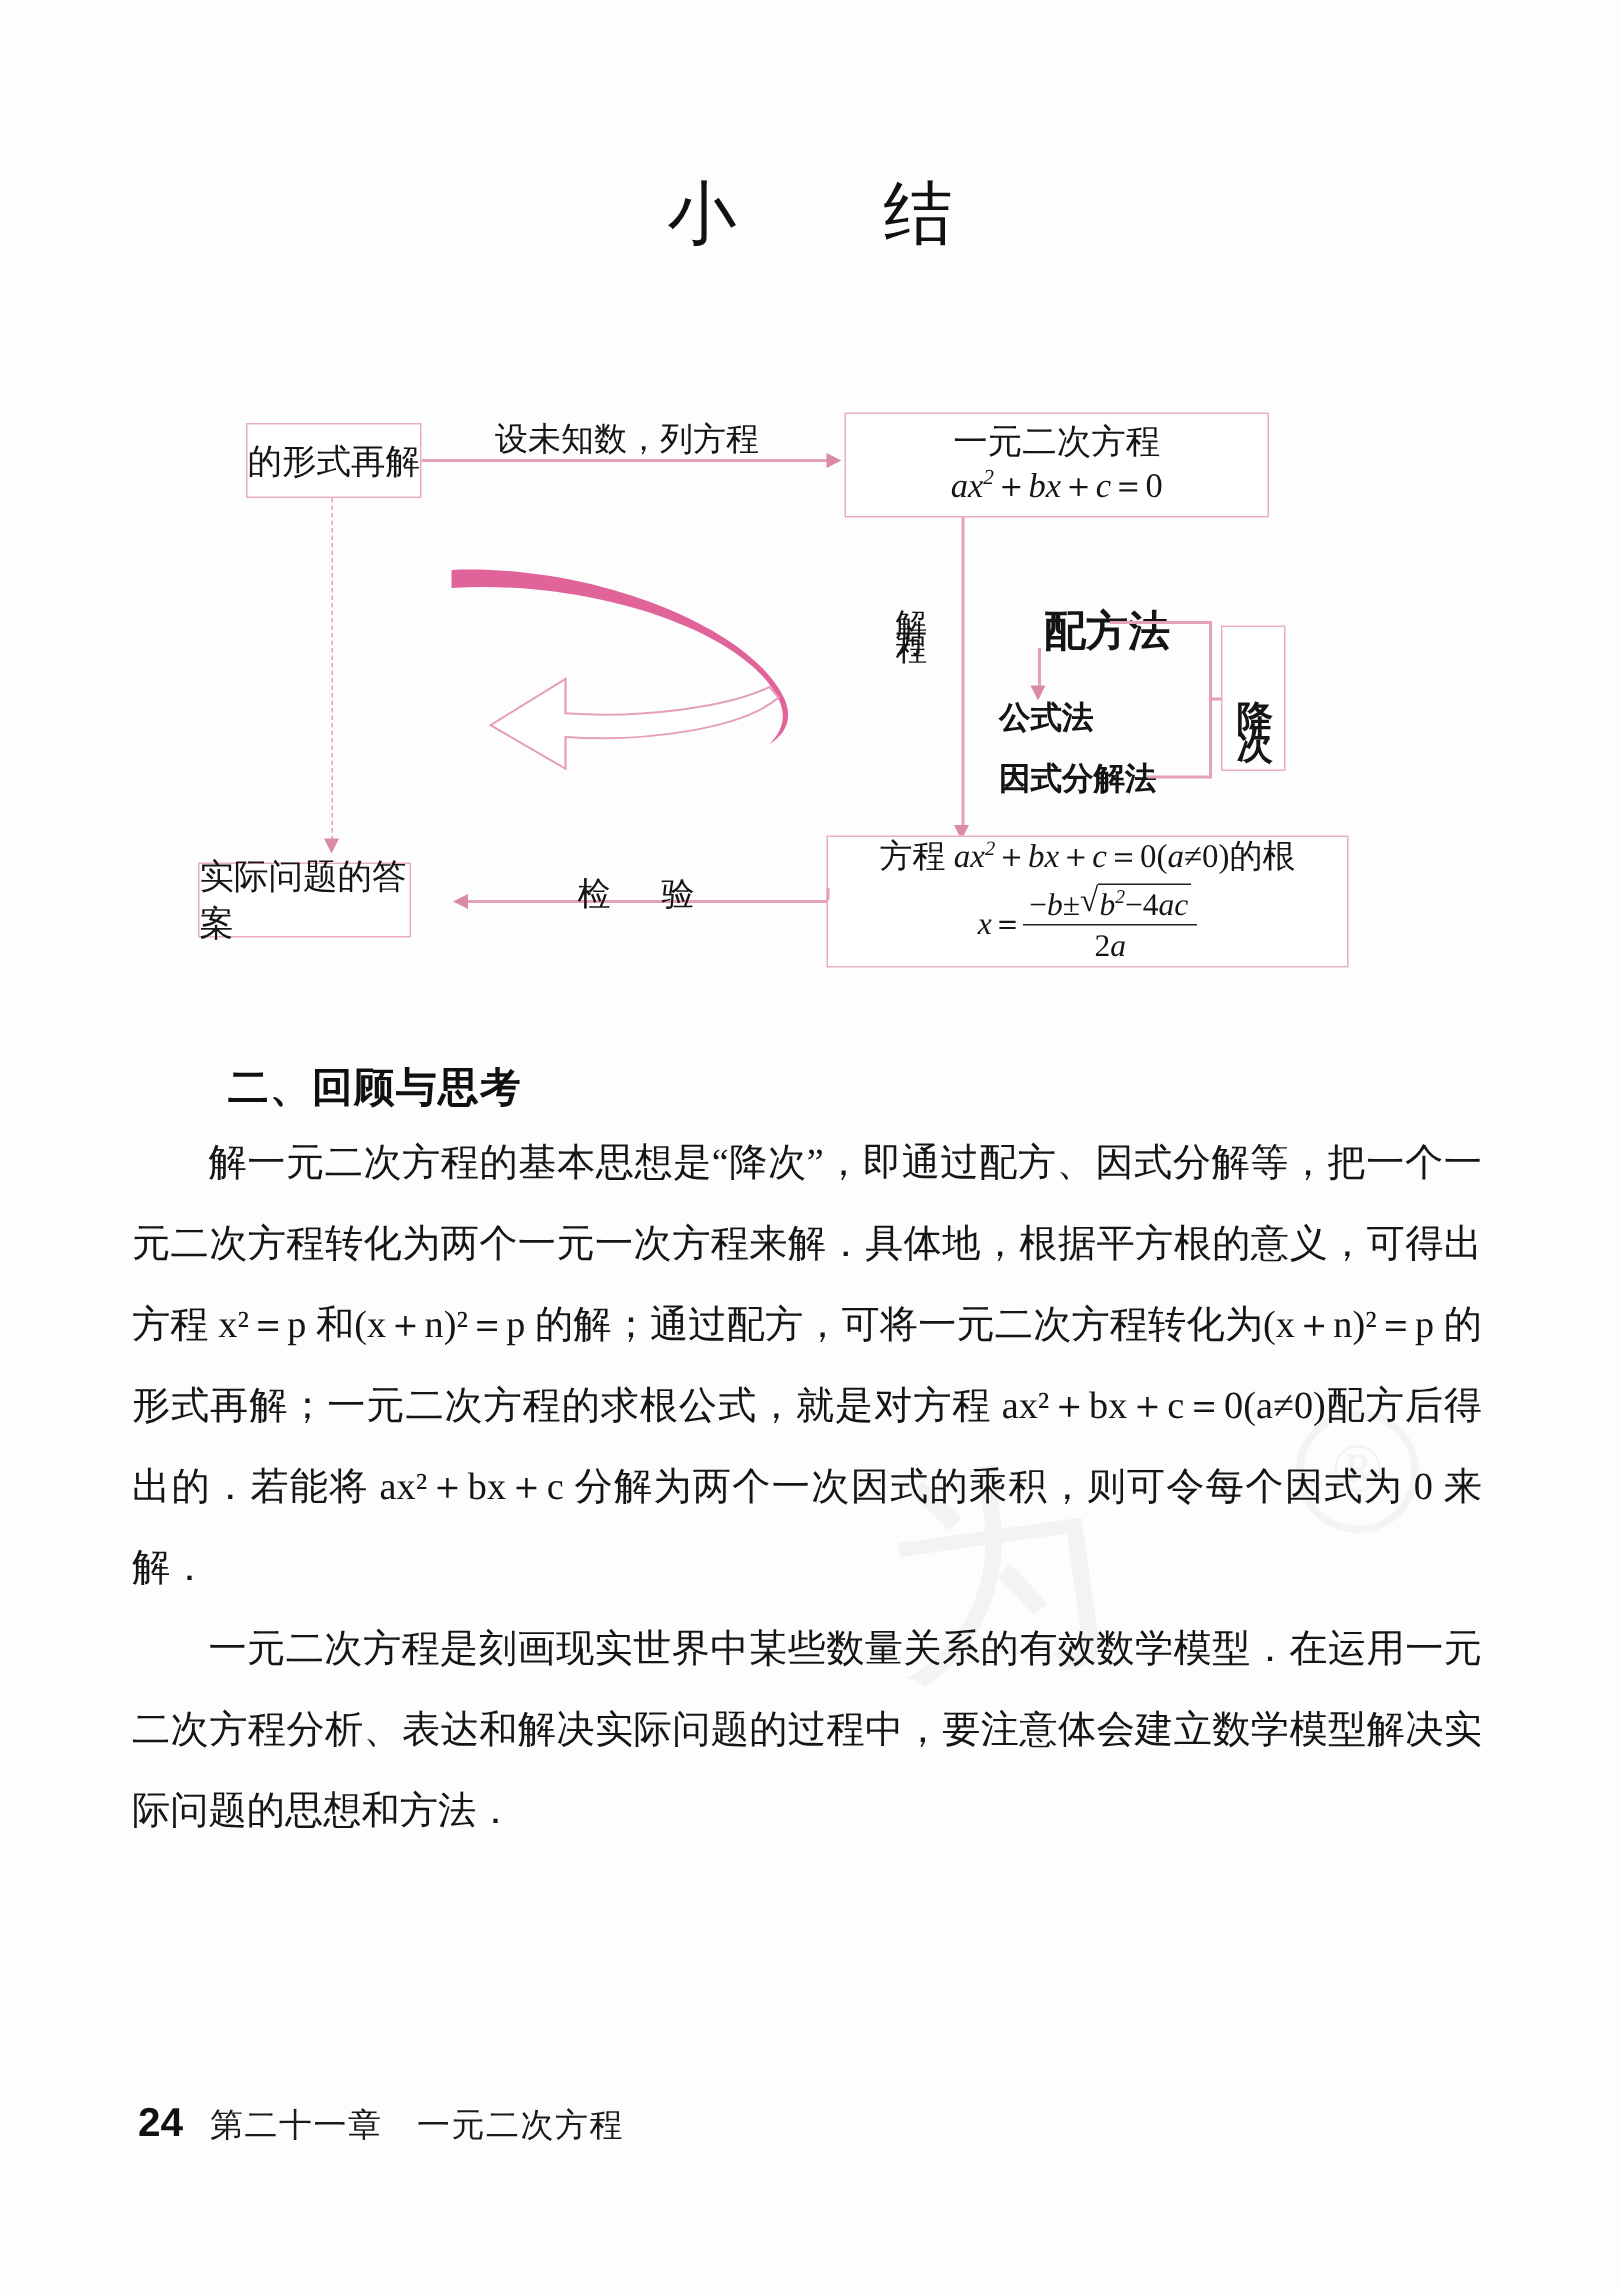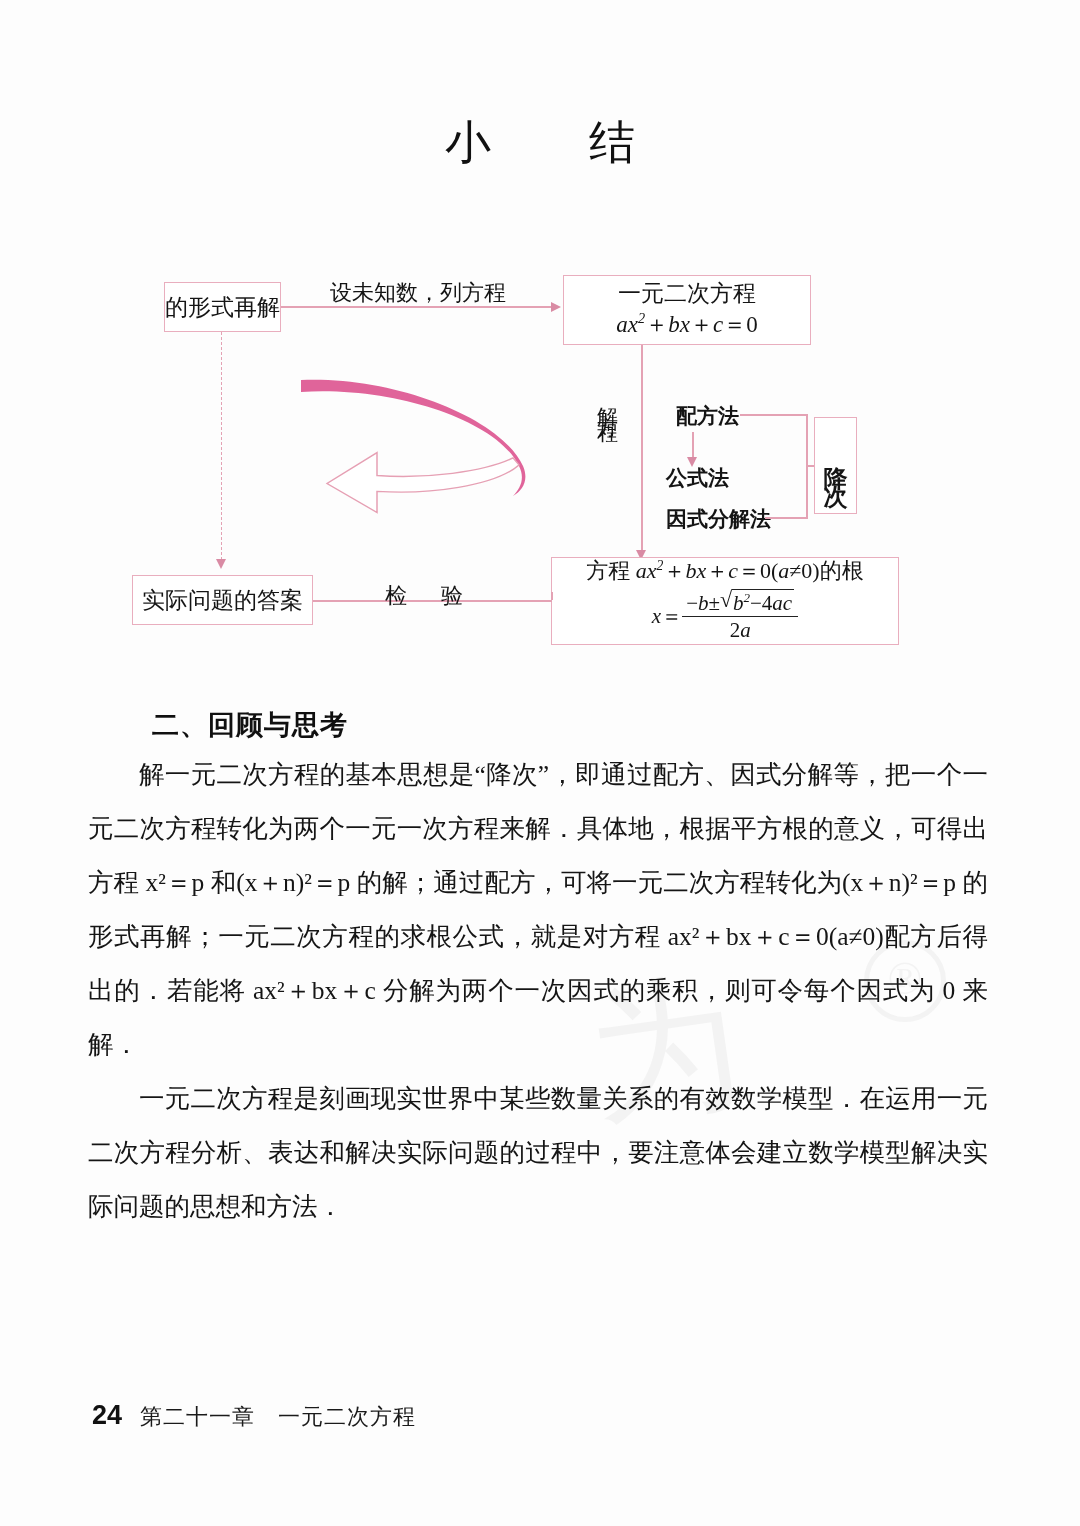--- a/index.html
+++ b/index.html
@@ -248,35 +248,35 @@
   <div class="diagram">
 
     <div class="dbox" style="left:164px; top:20px; width:117px; height:50px; font-size:23px;">
       <span>的形式再解</span>
     </div>
 
     <div class="dline h" style="left:281px; top:44px; width:272px;"></div>
     <div class="arrow-head ah-right" style="left:551px; top:39.5px;"></div>
     <div class="dlabel" style="left:330px; top:16px;">设未知数，列方程</div>
 
-    <div class="dbox" style="left:563px; top:13px; width:248px; height:70px;">
+    <div class="dbox" style="left:563px; top:13px; width:283px; height:70px;">
       <span style="font-size:23px; line-height:1.25;">一元二次方程</span>
       <span style="font-size:23px; line-height:1.3;">
         <span class="mi">a</span><span class="mi">x</span><sup class="exp">2</sup>＋<span class="mi">b</span><span class="mi">x</span>＋<span class="mi">c</span>＝<span class="mn">0</span>
       </span>
     </div>
 
     <div class="dline v" style="left:641px; top:83px; height:208px;"></div>
     <div class="arrow-head ah-down" style="left:636px; top:288px;"></div>
 
     <div class="vlabel" style="left:592px; top:128px;">
       <span style="display:block; writing-mode:vertical-rl; text-orientation:upright; letter-spacing:9px;">解方程</span>
     </div>
 
-    <div class="dlabel" style="left:676px; top:140px; font-size:21px; font-weight:bold;">配方法</div>
+    <div class="dlabel" style="left:696px; top:140px; font-size:28px; font-weight:bold;">配方法</div>
     <div class="dlabel" style="left:666px; top:202px; font-size:21px; font-weight:bold;">公式法</div>
     <div class="dlabel" style="left:666px; top:243px; font-size:21px; font-weight:bold;">因式分解法</div>
 
     <div class="dline v" style="left:692px; top:170px; height:28px;"></div>
     <div class="arrow-head ah-down" style="left:687px; top:195px;"></div>
 
     <div class="dline h" style="left:740px; top:152px; width:67px;"></div>
     <div class="dline h" style="left:765px; top:255px; width:42px;"></div>
     <div class="dline v" style="left:806px; top:152px; height:105px;"></div>
     <div class="dline h" style="left:806px; top:203px; width:34px;"></div>
@@ -292,21 +292,21 @@
       <span style="font-size:21px; margin-top:4px;">
         <span class="mi">x</span>＝<span class="frac"><span class="num">−<span class="mi">b</span>±<span class="sqrt"><span class="rad"><span class="mi">b</span><sup class="exp">2</sup>−4<span class="mi">ac</span></span></span></span><span class="den">2<span class="mi">a</span></span></span>
       </span>
     </div>
 
     <div class="dline v" style="left:551px; top:330px; height:8px;"></div>
     <div class="dline h" style="left:310px; top:338px; width:242px;"></div>
     <div class="arrow-head ah-left" style="left:302px; top:333.5px;"></div>
     <div class="dlabel" style="left:385px; top:307px; letter-spacing:6px;margin-top:12px;">检　验</div>
 
-    <div class="dbox" style="left:132px; top:313px; width:181px; height:50px; font-size:23px;align-items:center;">
+    <div class="dbox" style="left:132px; top:313px; width:142px; height:50px; font-size:23px;align-items:center;">
       <span>实际问题的答案</span>
     </div>
 
     <div class="dline dashed-v" style="left:221px; top:70px; height:228px;"></div>
     <div class="arrow-head ah-down" style="left:216px; top:297px;"></div>
 
     <svg style="position:absolute; left:285px; top:100px;" width="270" height="175" viewBox="0 0 270 175">
       <path d="M16 18 C110 14, 216 56, 238 104 C244 118, 238 128, 228 134
                C236 126, 240 116, 234 104 C212 58, 108 24, 16 30 Z" fill="#e0649a"></path>
       <path d="M228 134 C200 150, 140 158, 92 154

